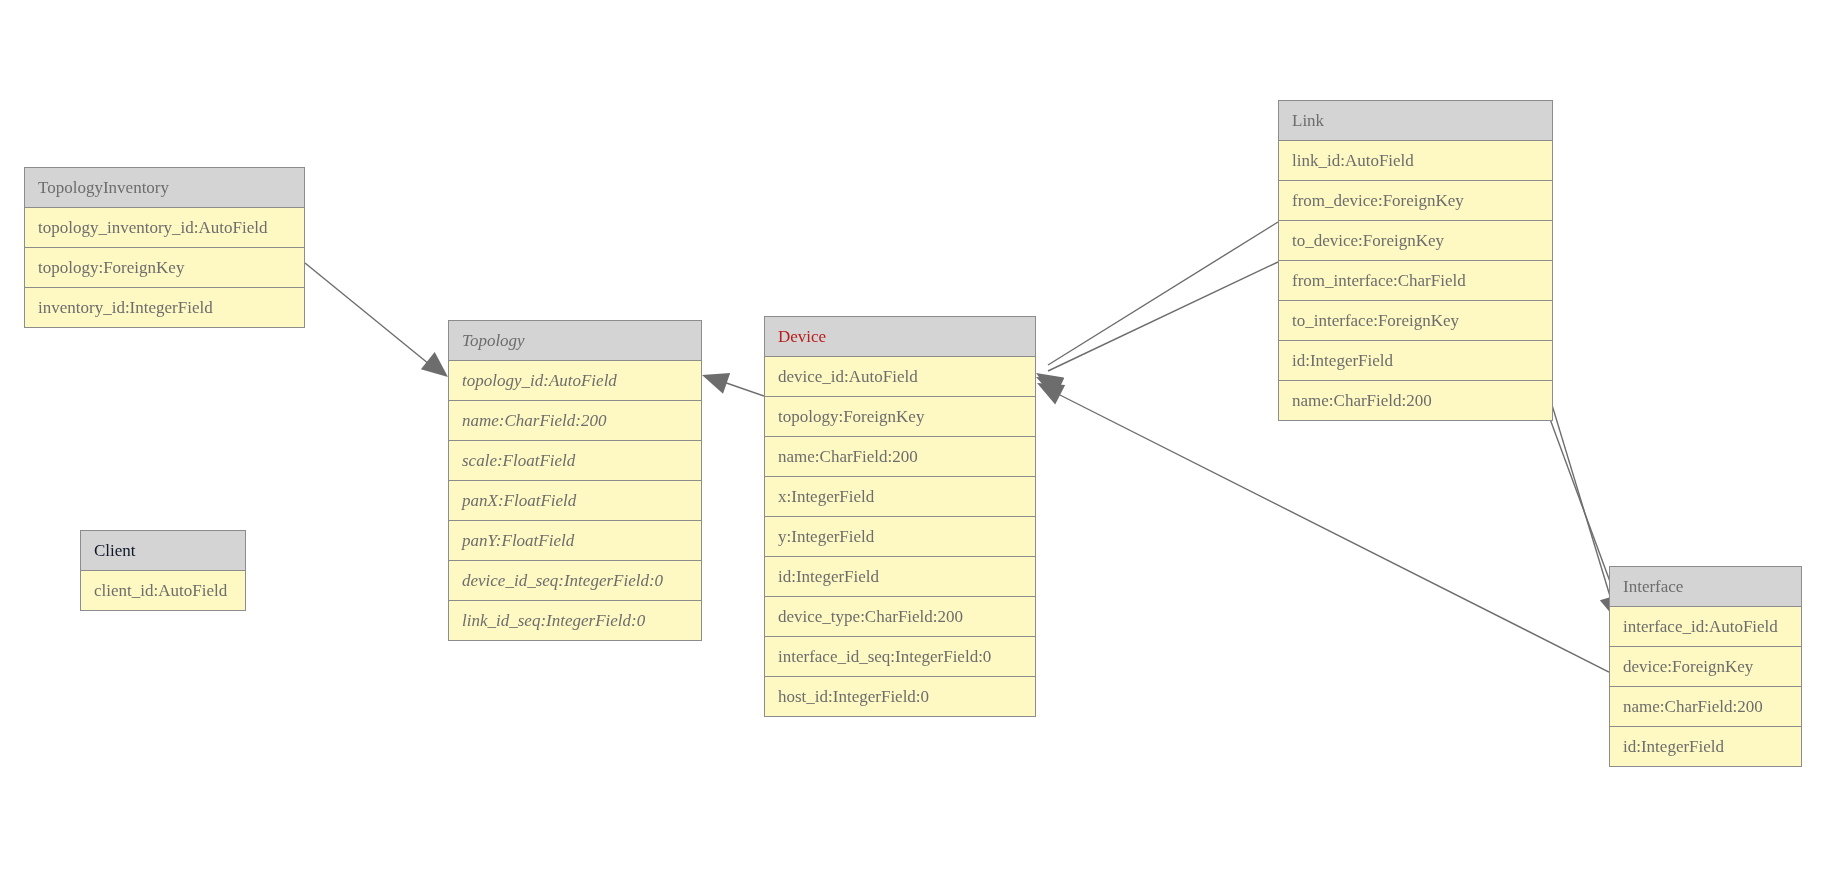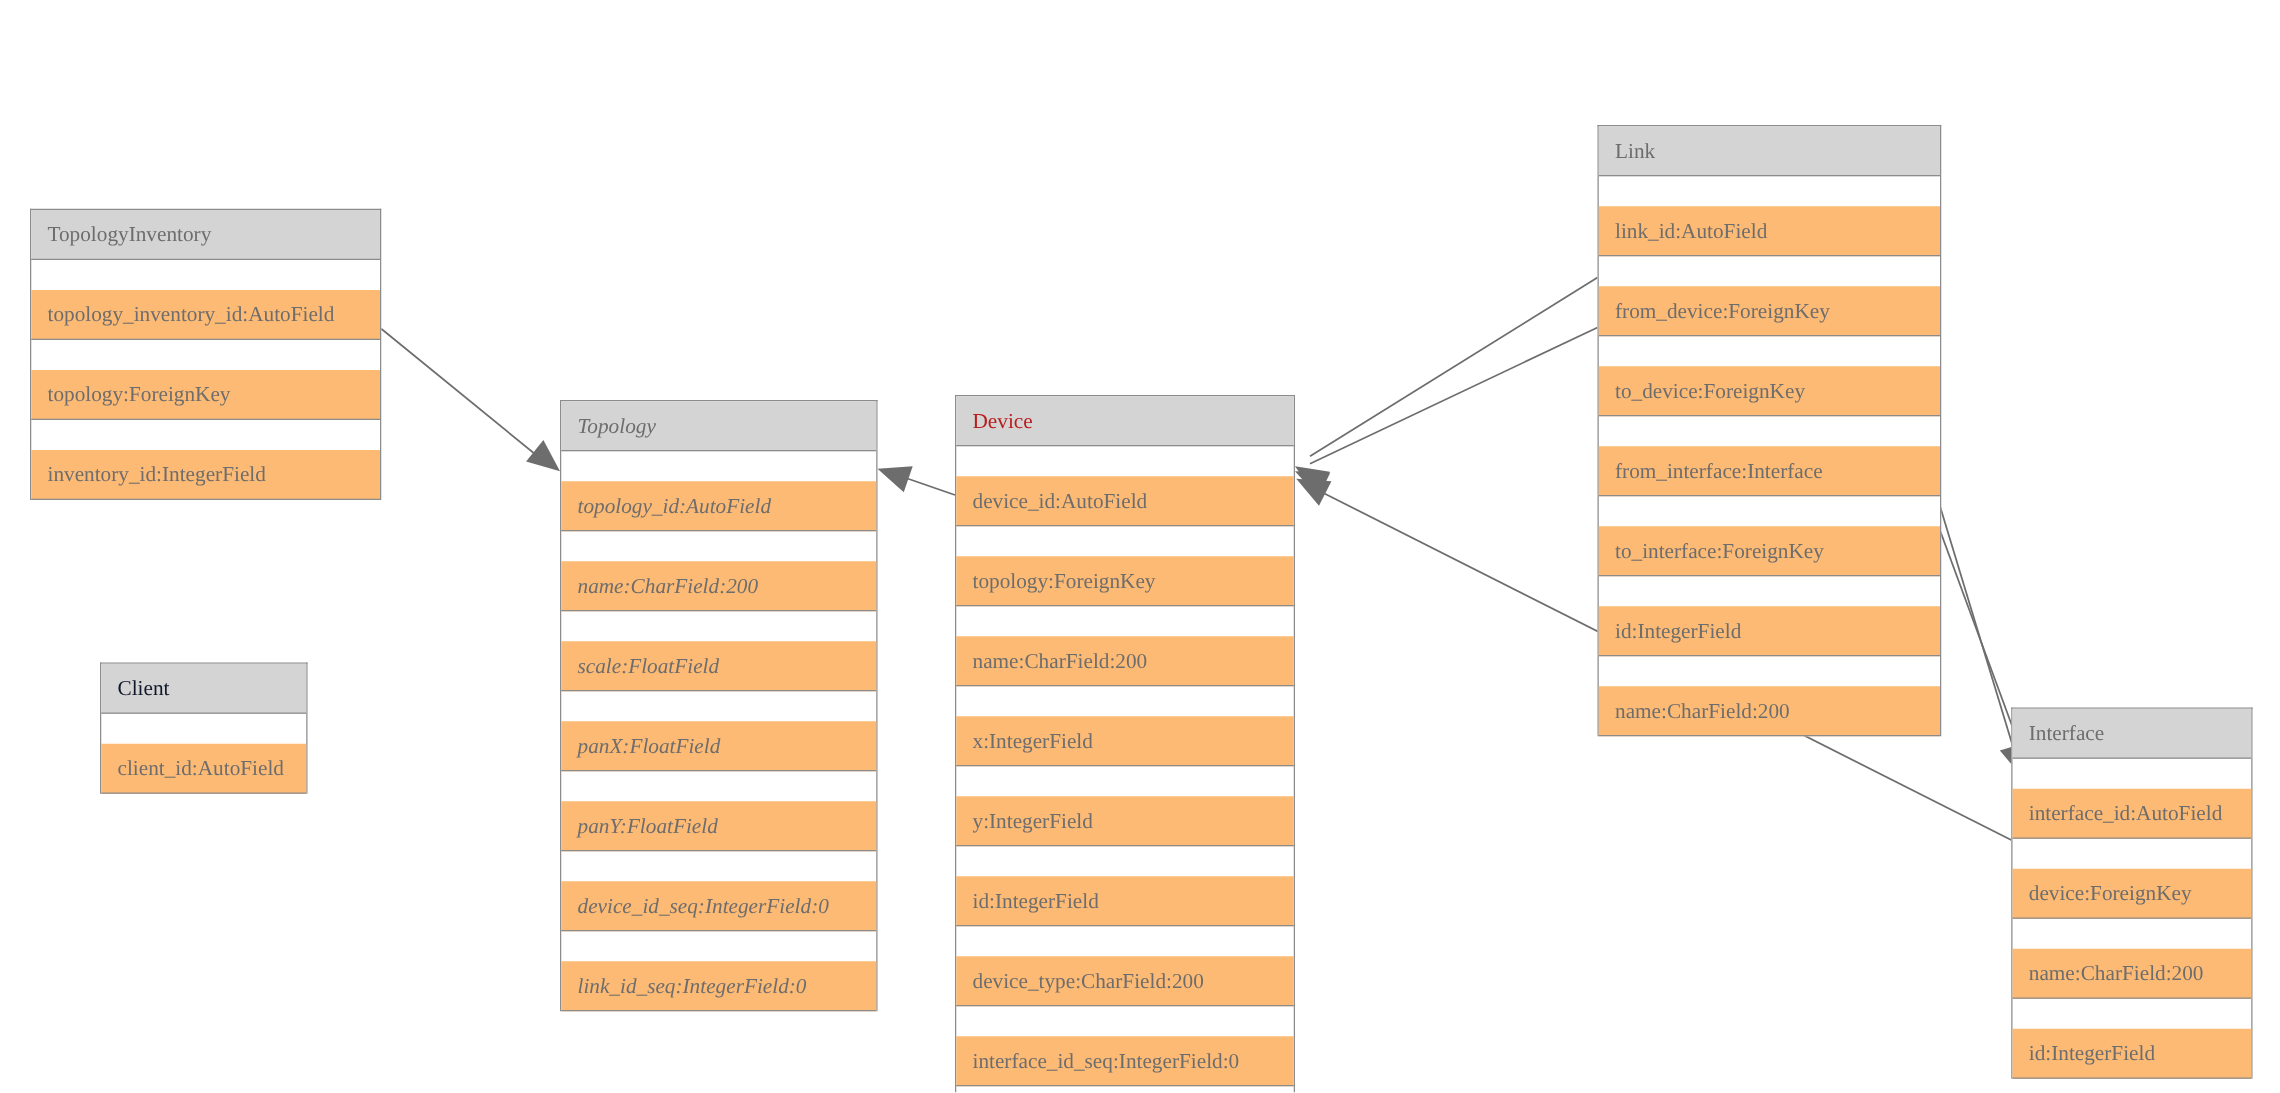--- a/index.html
+++ b/index.html
@@ -39,30 +39,29 @@
     color: #6d6d6d;
     font-size: 17px;
     line-height: 40px;
     height: 40px;
     padding: 0 0 0 13px;
     white-space: nowrap;
     overflow: hidden;
   }
   .entity-field {
     box-sizing: border-box;
-    background: #fdba74;
+    background: #fef9c3;
     border-bottom: 1px solid #8c8c8c;
     color: #6d6d6d;
     font-size: 17px;
     line-height: 40px;
     height: 40px;
     padding: 0 10px 0 13px;
     white-space: nowrap;
     overflow: hidden;
-    margin-top: 24px;
   }
 </style>
 </head>
 <body>
 
 <div id="canvas">
 
   <svg id="edge-layer" width="1824" height="874" viewBox="0 0 1824 874">
       <g>
         <path d="M 305,263 L 440,373" stroke="#6d6d6d" stroke-width="1.4" fill="none"></path>
@@ -125,21 +124,21 @@
         <div class="entity-field" style="color: rgb(109, 109, 109); border-color: rgb(140, 140, 140);">id:IntegerField</div>
         <div class="entity-field" style="color: rgb(109, 109, 109); border-color: rgb(140, 140, 140);">device_type:CharField:200</div>
         <div class="entity-field" style="color: rgb(109, 109, 109); border-color: rgb(140, 140, 140);">interface_id_seq:IntegerField:0</div>
         <div class="entity-field" style="color: rgb(109, 109, 109); border-color: rgb(140, 140, 140);">host_id:IntegerField:0</div>
       </div>
       <div class="entity" style="left: 1278px; top: 100px; width: 275px; border-color: rgb(140, 140, 140);">
         <div class="entity-header" style="background: rgb(212, 212, 212); color: rgb(109, 109, 109); border-color: rgb(140, 140, 140);">Link</div>
         <div class="entity-field" style="color: rgb(109, 109, 109); border-color: rgb(140, 140, 140);">link_id:AutoField</div>
         <div class="entity-field" style="color: rgb(109, 109, 109); border-color: rgb(140, 140, 140);">from_device:ForeignKey</div>
         <div class="entity-field" style="color: rgb(109, 109, 109); border-color: rgb(140, 140, 140);">to_device:ForeignKey</div>
-        <div class="entity-field" style="color: rgb(109, 109, 109); border-color: rgb(140, 140, 140);">from_interface:Interface</div>
+        <div class="entity-field" style="color: rgb(109, 109, 109); border-color: rgb(140, 140, 140);">from_interface:CharField</div>
         <div class="entity-field" style="color: rgb(109, 109, 109); border-color: rgb(140, 140, 140);">to_interface:ForeignKey</div>
         <div class="entity-field" style="color: rgb(109, 109, 109); border-color: rgb(140, 140, 140);">id:IntegerField</div>
         <div class="entity-field" style="color: rgb(109, 109, 109); border-color: rgb(140, 140, 140);">name:CharField:200</div>
       </div>
       <div class="entity" style="left: 1609px; top: 566px; width: 193px; border-color: rgb(140, 140, 140);">
         <div class="entity-header" style="background: rgb(212, 212, 212); color: rgb(109, 109, 109); border-color: rgb(140, 140, 140);">Interface</div>
         <div class="entity-field" style="color: rgb(109, 109, 109); border-color: rgb(140, 140, 140);">interface_id:AutoField</div>
         <div class="entity-field" style="color: rgb(109, 109, 109); border-color: rgb(140, 140, 140);">device:ForeignKey</div>
         <div class="entity-field" style="color: rgb(109, 109, 109); border-color: rgb(140, 140, 140);">name:CharField:200</div>
         <div class="entity-field" style="color: rgb(109, 109, 109); border-color: rgb(140, 140, 140);">id:IntegerField</div>

